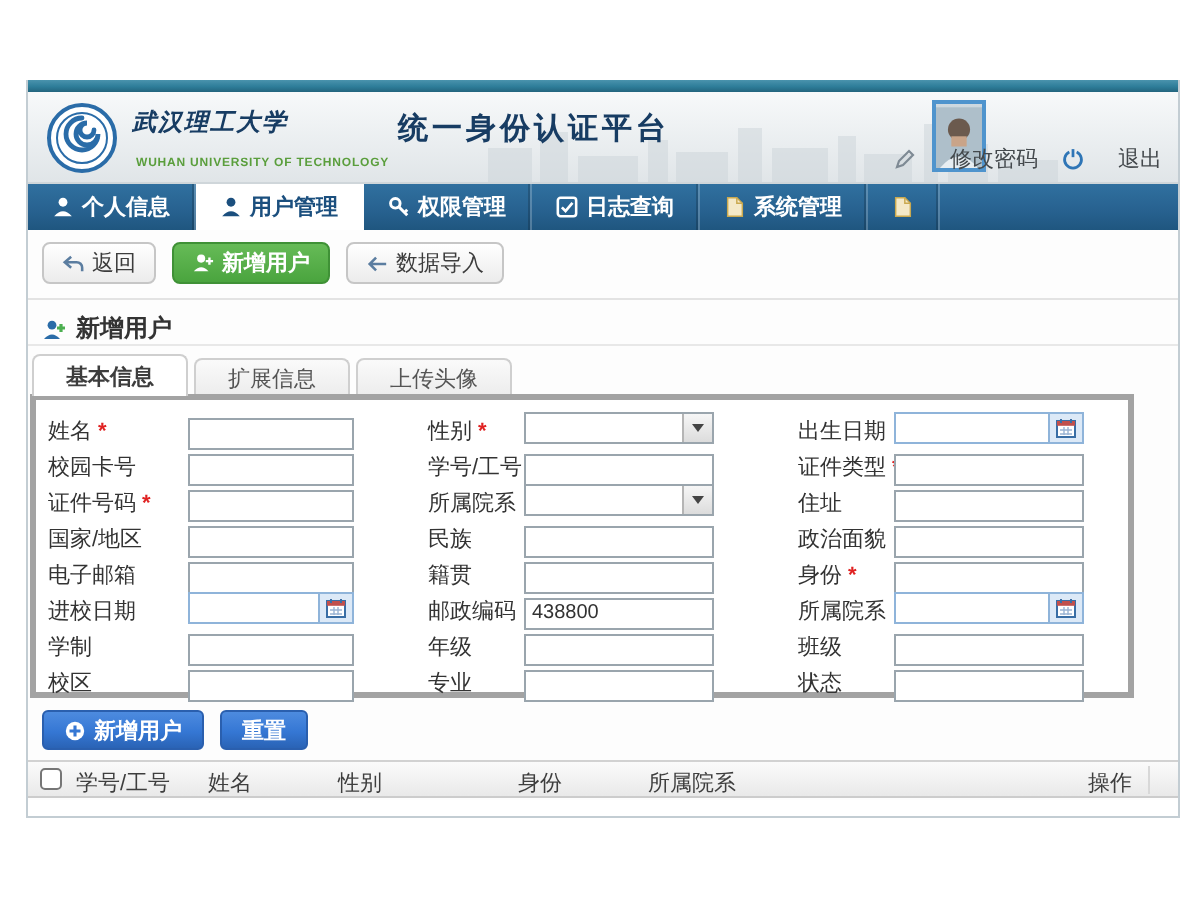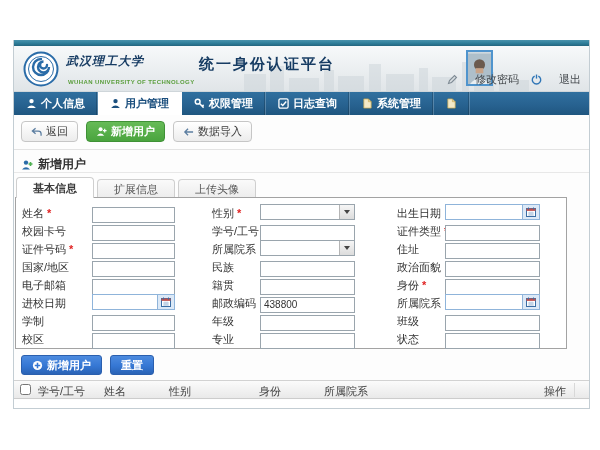--- a/index.html
+++ b/index.html
@@ -35,21 +35,21 @@
   .btn-light{background:linear-gradient(#ffffff,#ececec);border:1px solid #c6c6c6;color:#3c3c3c;}
   .btn-green{background:linear-gradient(#66bb57,#4aa43e);border:1px solid #3f9136;color:#fff;font-weight:bold;}
   .hr1{position:absolute;left:0;top:34px;width:575px;border-top:1px solid #e3e3e3;}
   .sec-title{position:absolute;left:7px;top:41px;display:flex;align-items:center;gap:5px;font-size:12px;font-weight:bold;color:#333;}
   .hr2{position:absolute;left:0;top:57px;width:575px;border-top:1px solid #e8e8e8;}
   
   .tabs{position:absolute;left:2px;top:62px;display:flex;align-items:flex-end;height:21px;}
   .tab{height:19px;padding:0 16px;display:flex;align-items:center;font-size:11px;color:#555;background:linear-gradient(#fafafa,#ececec);border:1px solid #cfcfcf;border-bottom:none;border-radius:4px 4px 0 0;margin-right:3px;cursor:pointer;white-space:nowrap;font-family:Liberation Serif, serif;}
   .tab.active{height:21px;background:#fff;font-weight:bold;color:#3d3d3d;position:relative;z-index:3;}
   
-  .panel{position:absolute;left:1px;top:82px;width:552px;height:152px;background:#fff;border:1px solid #a3a3a3;z-index:1;}
+  .panel{position:absolute;left:1px;top:82px;width:552px;height:152px;background:#fff;border:3px solid #a3a3a3;z-index:1;}
   .frow{position:absolute;left:0;width:100%;height:16px;}
   .flabel{position:absolute;font-size:11px;color:#333;white-space:nowrap;top:2px;}
   .req{color:var(--red);margin-left:3px;font-weight:bold;}
   .ctl{position:absolute;height:16px;}
   .txt{width:100%;height:16px;border:1px solid #9aa5ad;font-size:10px;padding:0 3px;background:#fff;color:#333;font-family:inherit;}
   .sel{display:flex;width:100%;height:16px;border:1px solid #9aa5ad;background:#fff;}
   .sel .sp{flex:1;}
   .sel .arr{width:15px;background:linear-gradient(#f6f6f6,#dcdcdc);border-left:1px solid #b5b5b5;display:flex;align-items:center;justify-content:center;cursor:pointer;}
   .sel .arr:after{content:"";width:0;height:0;border-left:3px solid transparent;border-right:3px solid transparent;border-top:4px solid #444;}
   .date{display:flex;width:100%;height:16px;border:1px solid #8fb4da;background:#fff;}

